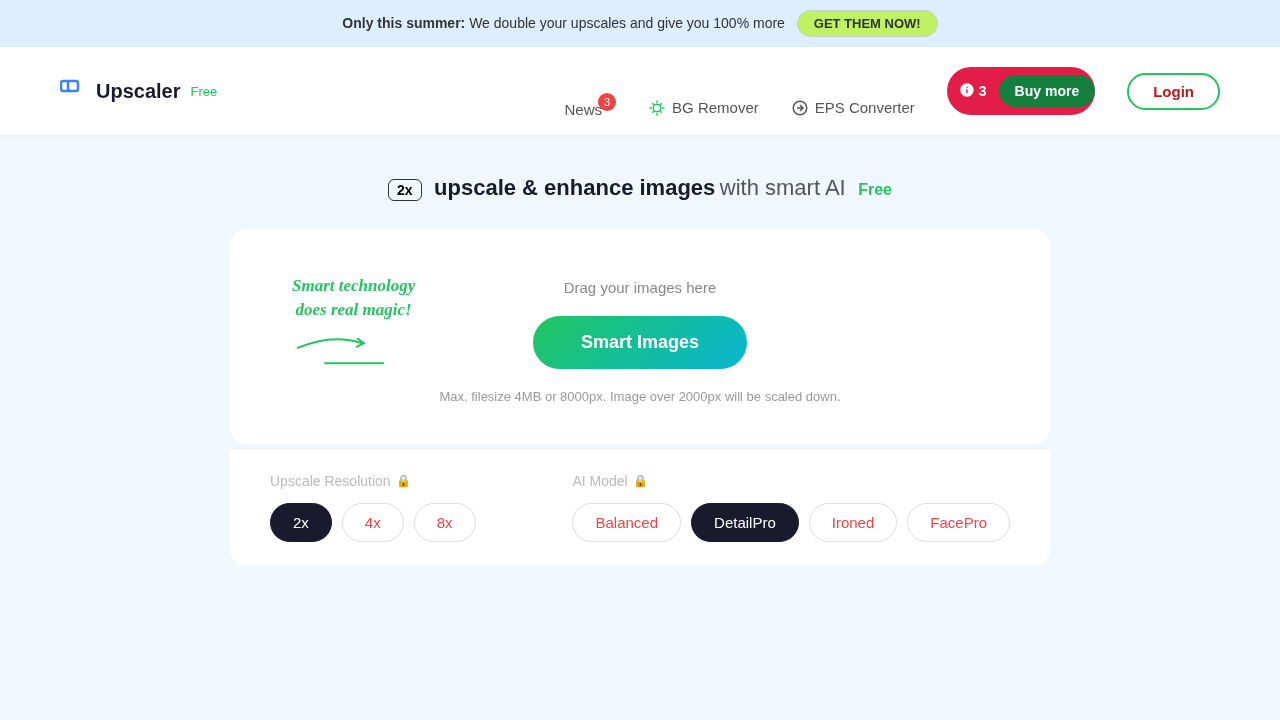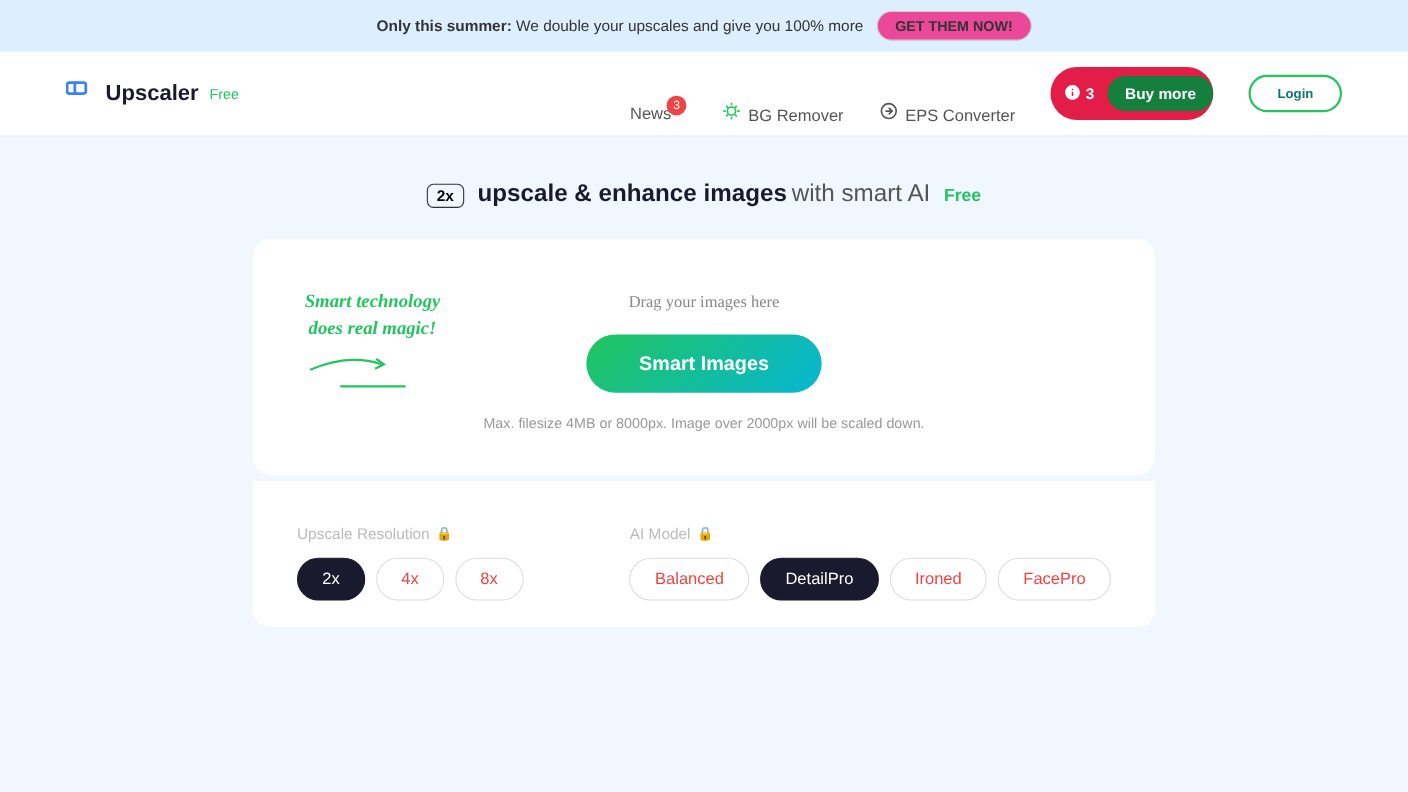--- a/index.html
+++ b/index.html
@@ -8,38 +8,38 @@
     
     .top-banner {
       background: #ddeeff;
       text-align: center;
       padding: 10px 20px;
       font-size: 14px;
       color: #333;
     }
     .top-banner span.bold { font-weight: 700; color: #333; }
     .top-banner .get-btn {
-      background: #ec4899;
+      background: #bef264;
       border: 1px solid #ccc;
       border-radius: 20px;
       padding: 5px 16px;
       font-size: 13px;
       font-weight: 600;
       cursor: pointer;
       margin-left: 8px;
       color: #333;
     }
 
     
     header {
       background: white;
       display: flex;
       align-items: center;
       padding: 0 60px;
-      height: 76px;
+      height: 88px;
       box-shadow: 0 1px 3px rgba(0,0,0,0.05);
     }
     .logo-area {
       display: flex;
       align-items: center;
       gap: 10px;
       text-decoration: none;
     }
     .logo-icon {
       color: #3b82f6;
@@ -59,21 +59,21 @@
       display: flex;
       align-items: center;
       gap: 32px;
       margin-left: auto;
     }
     .nav-item {
       font-size: 15px;
       color: #555;
       cursor: pointer;
       display: flex;
-      align-items: flex-end;
+      align-items: flex-start;
       gap: 6px;
       position: relative;
       margin-top: 36px;
     }
     .nav-badge {
       background: #ef4444;
       color: white;
       border-radius: 50%;
       width: 18px;
       height: 18px;
@@ -106,23 +106,23 @@
     .credits-btn .buy-more {
       background: #15803d;
       padding: 8px 16px;
       border-radius: 30px;
       margin-left: 8px;
     }
     .login-btn {
       border: 2px solid #22c55e;
       border-radius: 30px;
       padding: 8px 24px;
-      font-size: 12px;
+      font-size: 15px;
       font-weight: 600;
-      color: #0f766e;
+      color: #b91c1c;
       background: transparent;
       cursor: pointer;
     }
 
     
     main {
       max-width: 860px;
       margin: 0 auto;
       padding: 40px 20px;
     }
@@ -163,21 +163,20 @@
       border-radius: 16px;
       padding: 50px 40px 40px;
       text-align: center;
       position: relative;
       margin-bottom: 4px;
     }
     .drag-text {
       color: #888;
       font-size: 15px;
       margin-bottom: 20px;
-      font-family: Liberation Serif, serif;
     }
     .smart-tech {
       position: absolute;
       left: 40px;
       top: 50%;
       transform: translateY(-50%);
       color: #22c55e;
       font-size: 18px;
       font-weight: 700;
       font-style: italic;
@@ -228,21 +227,20 @@
     .settings-group {
       flex: 1;
     }
     .settings-label {
       font-size: 14px;
       color: #bbb;
       margin-bottom: 14px;
       display: flex;
       align-items: center;
       gap: 6px;
-      margin-top: 16px;
     }
     .lock-icon {
       font-size: 12px;
     }
     .options-row {
       display: flex;
       gap: 10px;
     }
     .option-pill {
       border: 1.5px solid #ddd;
@@ -324,21 +322,21 @@
 
   <div class="hero">
     <span class="hero-tag">2x</span>
     <span class="hero-title">upscale &amp; enhance images</span>
     <span class="hero-subtitle"> with smart AI</span>
     <span class="hero-free">Free</span>
   </div>
 
   <div class="upload-area">
 
-    <div class="smart-tech" style="font-family: cursive; font-size:17px; left:47px; top:42%; transform:translateY(-50%);">
+    <div class="smart-tech" style="font-family: cursive; font-size:17px; left:62px; top:42%; transform:translateY(-50%);">
       <div>Smart technology</div>
       <div>does real magic!</div>
 
       <svg width="80" height="30" viewBox="0 0 80 30" style="margin-top:6px; display:block;">
         <path d="M5 20 Q40 5 70 15" stroke="#22c55e" stroke-width="2" fill="none"></path>
         <path d="M65 10 L72 15 L64 19" stroke="#22c55e" stroke-width="2" fill="none"></path>
       </svg>
     </div>
 
     <div class="drag-text">Drag your images here</div>

